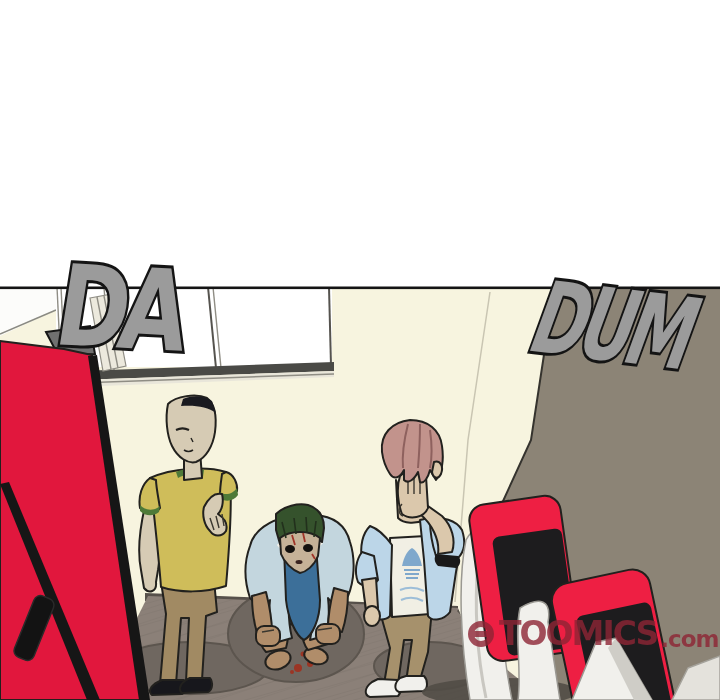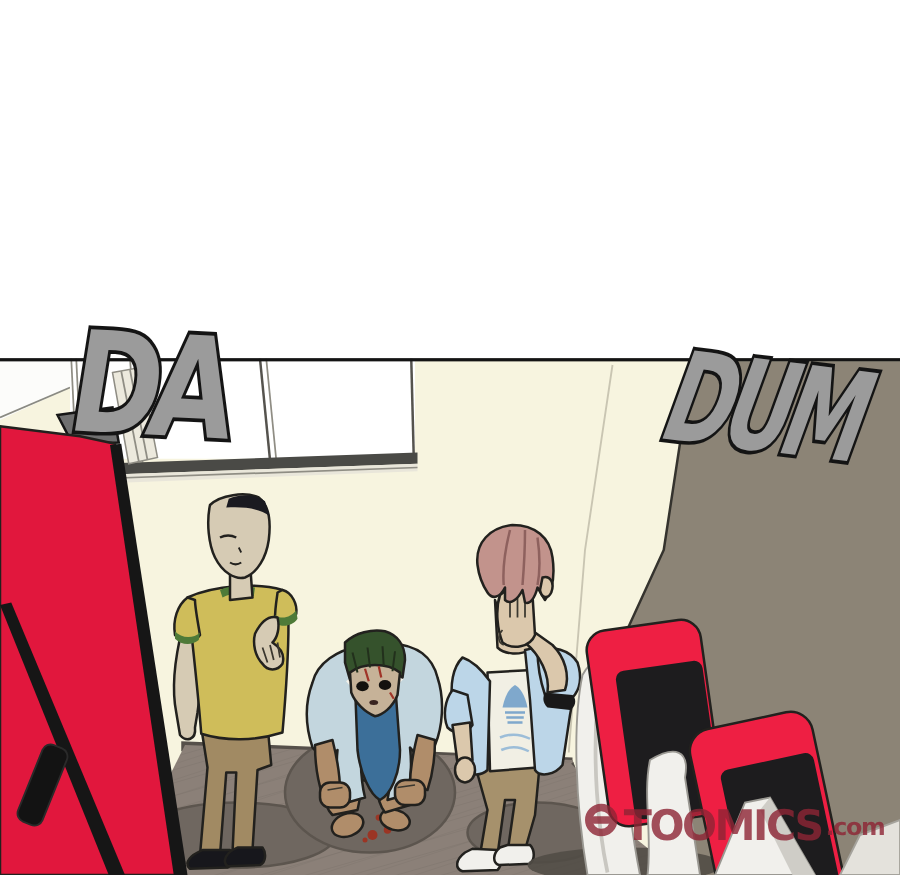--- a/index.html
+++ b/index.html
@@ -30,25 +30,25 @@
   .c-skinA{fill:#d6cbb4;}
   .c-skinB{fill:#c6b298;}
   .c-skinC{fill:#dbc8ac;}
   .c-tan{fill:#b08d6a;}
   .c-hairgreen{fill:#35522c;}
   .c-hairpink{fill:#c2938c;}
   .c-shoe{fill:#17171c;}
   .blood{fill:#9b3524;}
   .sfx{fill:var(--sfx-gray);stroke:#141414;stroke-width:6;paint-order:stroke;
        font-weight:bold;font-family:"DejaVu Sans","Liberation Sans",sans-serif;}
-  .watermark{position:absolute;left:466px;top:641px;display:flex;align-items:flex-start;
+  .watermark{position:absolute;left:466px;top:614px;display:flex;align-items:center;
        gap:3px;opacity:.8;color:var(--watermark-red);font-weight:800;
        letter-spacing:-2px;white-space:nowrap;}
   .watermark .brand{font-size:33px;transform:scaleY(1.02);}
-  .watermark .suffix{font-size:19px;letter-spacing:-1px;margin-top:10px;}
+  .watermark .suffix{font-size:23px;letter-spacing:-1px;margin-top:10px;}
 </style>
 </head>
 <body>
 
 <div id="stage">
 <svg id="art" width="720" height="700" viewBox="0 0 720 700">
   <defs>
     <pattern id="pgA" width="10" height="10" patternUnits="userSpaceOnUse" patternTransform="rotate(74)">
       <line x1="0" y1="0" x2="0" y2="10" stroke="#746c64" stroke-width="1"></line>
     </pattern>

